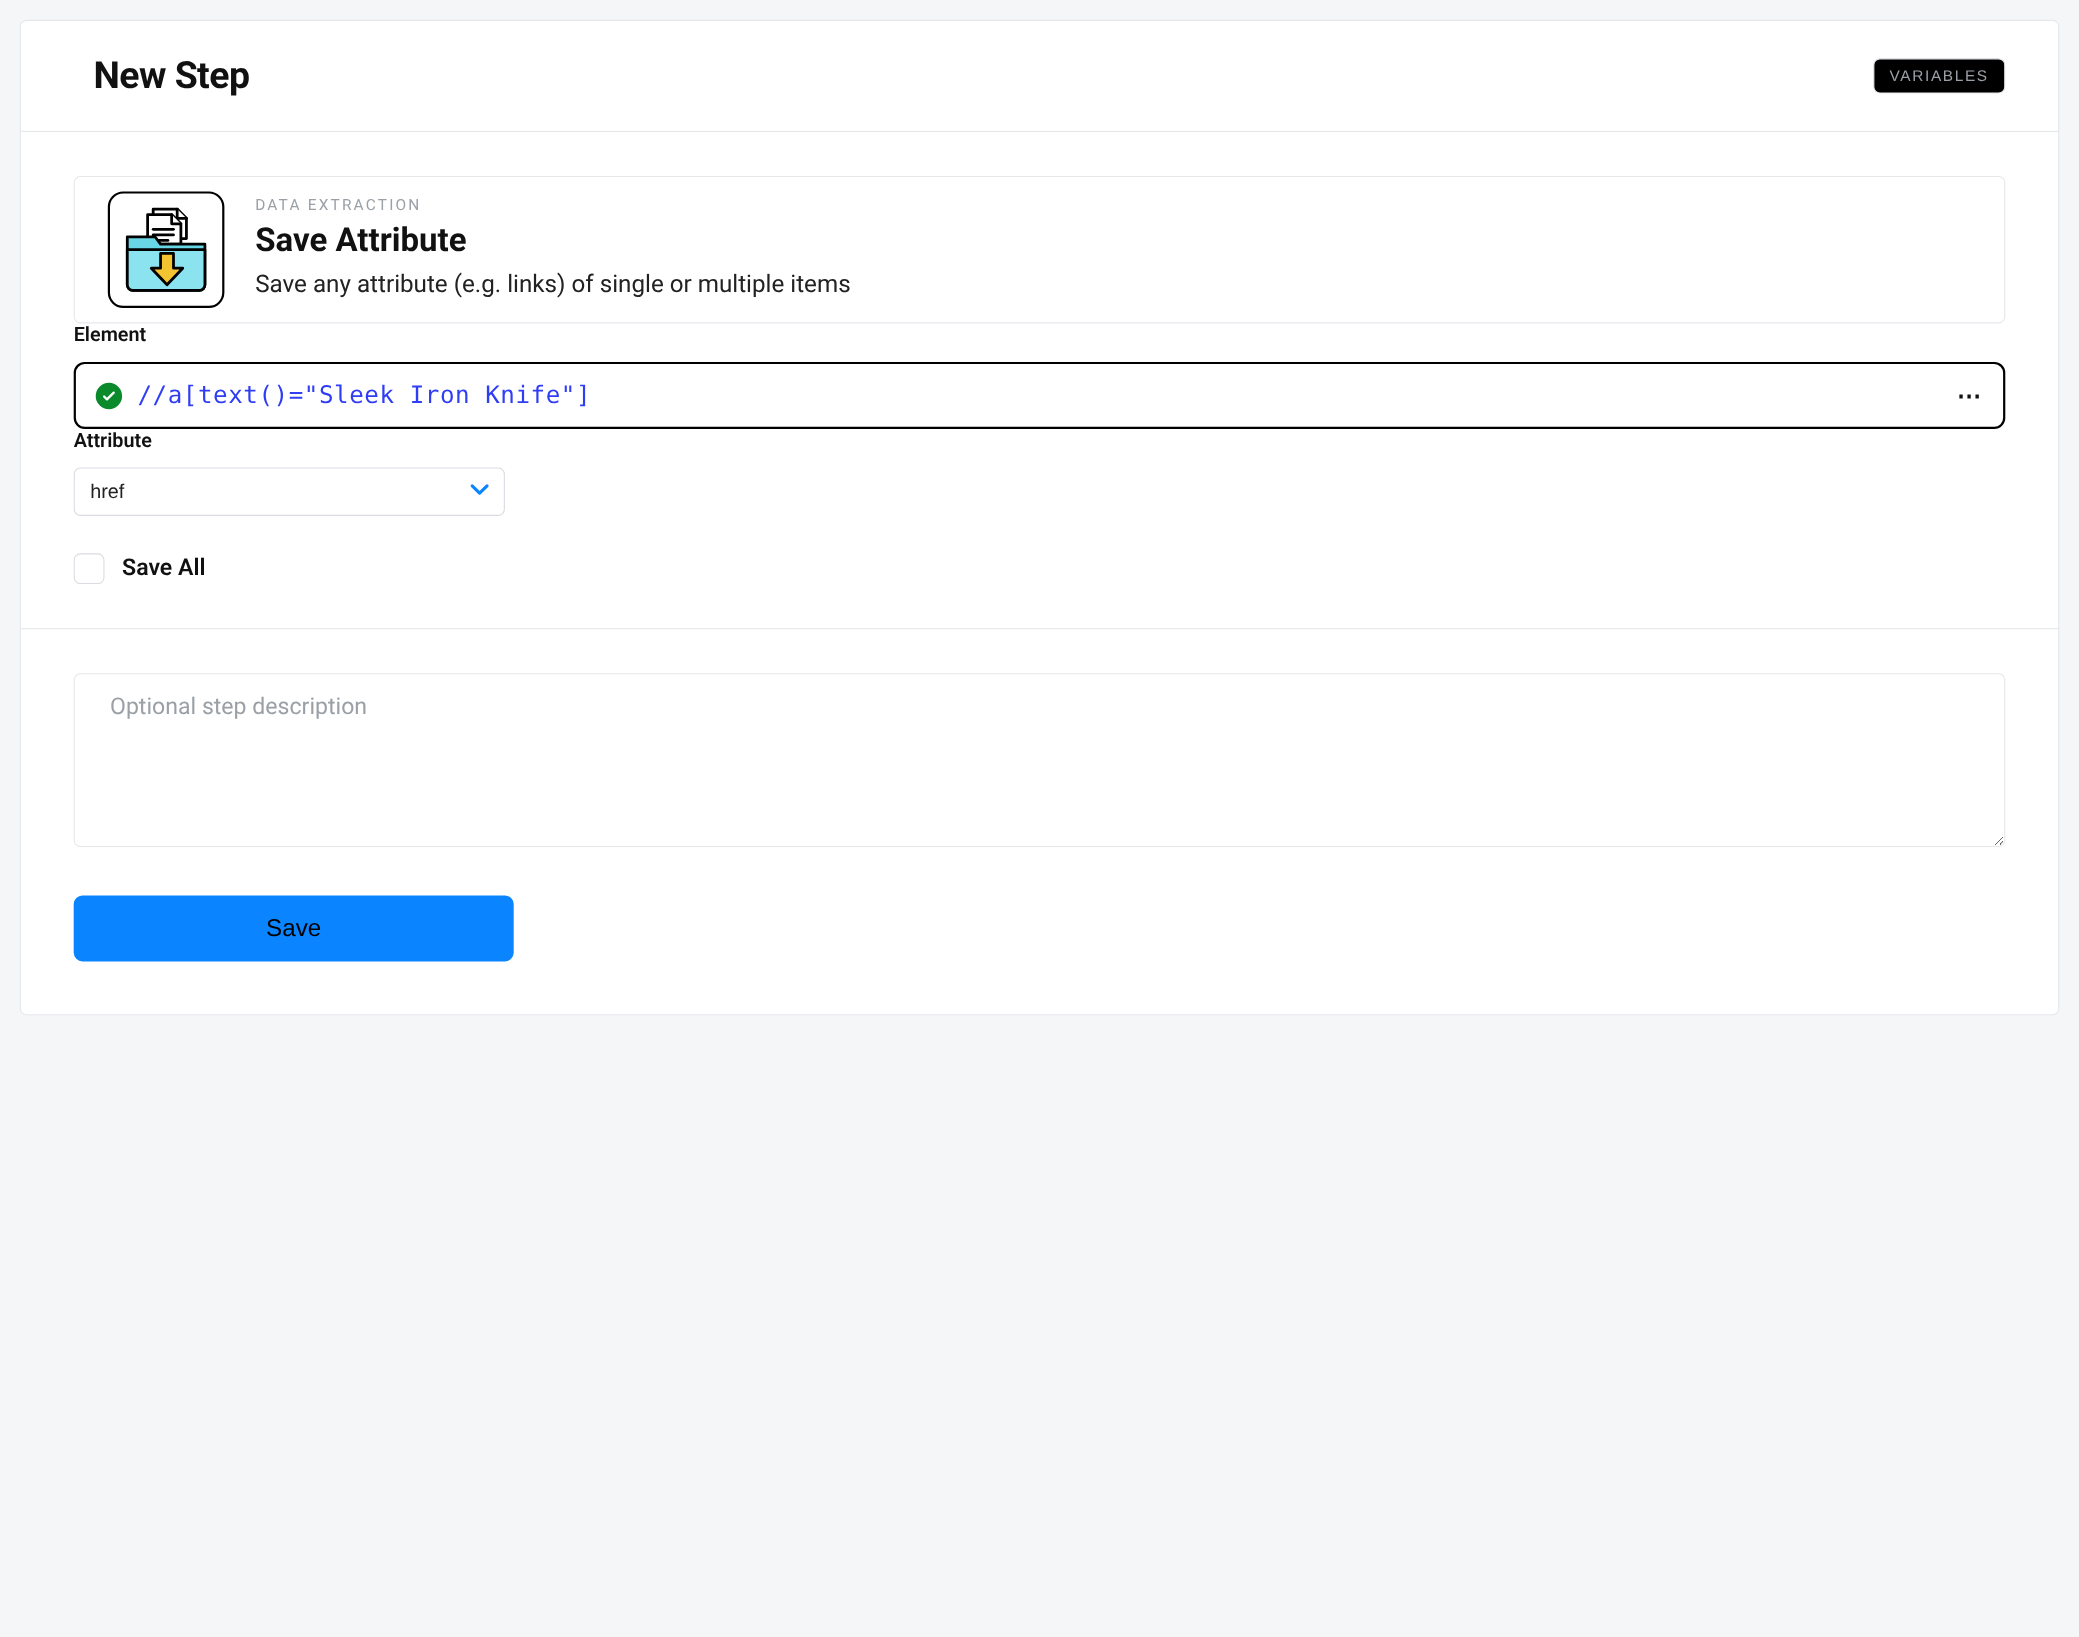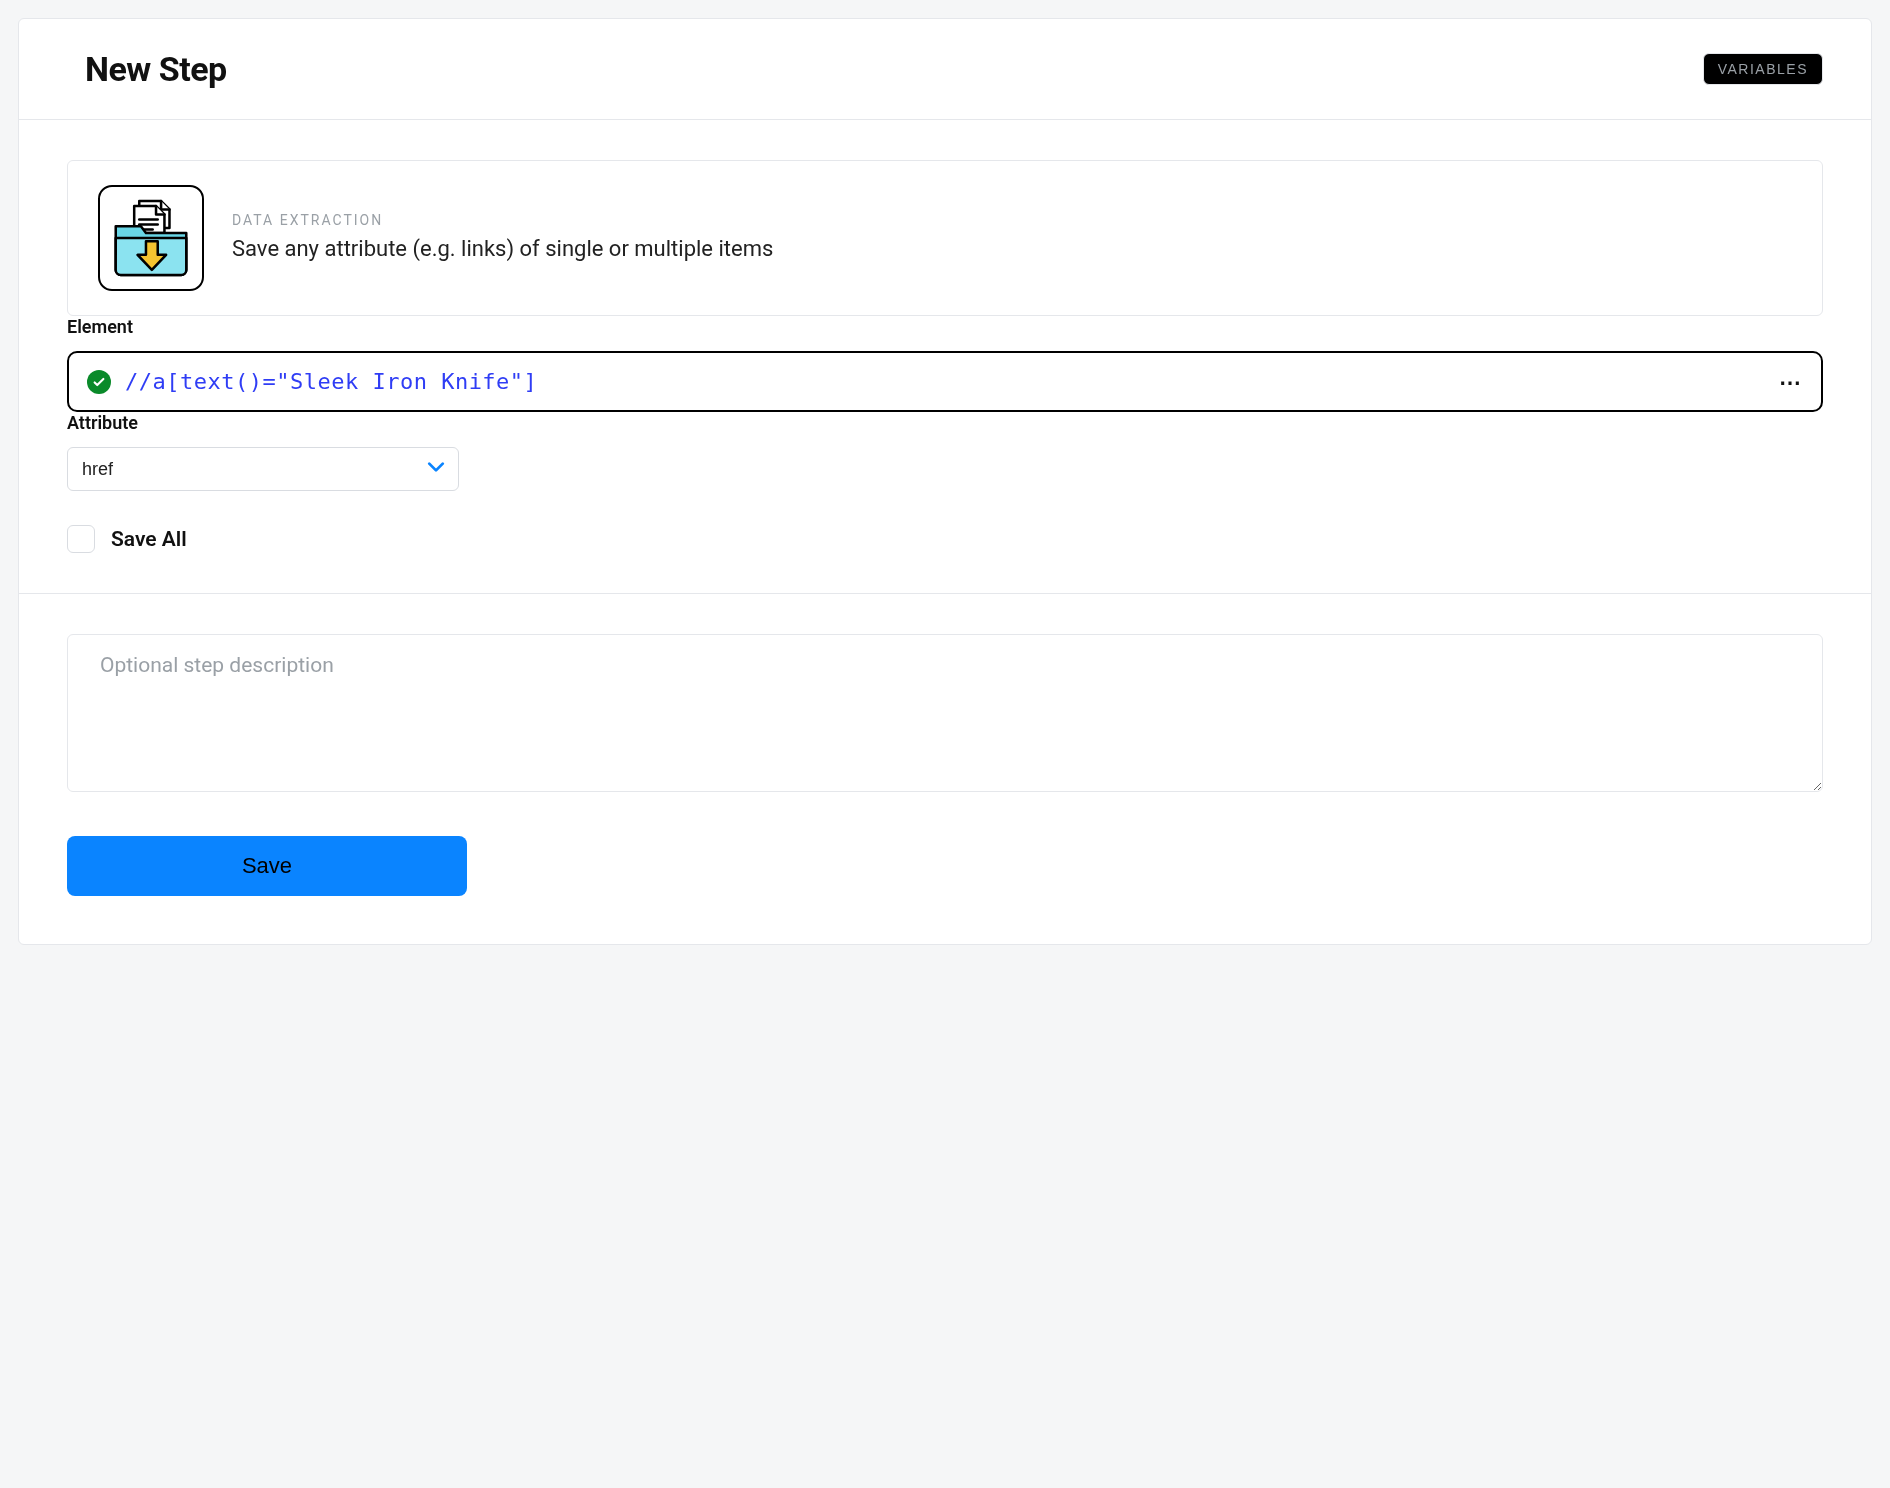--- a/index.html
+++ b/index.html
@@ -46,21 +46,21 @@
   }
 
   
   .panel-body {
     padding: 40px 48px 0 48px;
   }
 
   .step-card {
     border: 1px solid #e5e7eb;
     border-radius: 6px;
-    padding: 24px 30px;
+    padding: 13px 30px;
     display: flex;
     align-items: center;
     gap: 28px;
   }
   .step-icon {
     width: 106px;
     height: 106px;
     border: 2.5px solid #000;
     border-radius: 14px;
     display: flex;
@@ -244,20 +244,21 @@
 
             <path d="M8 50 h84 v38 a6 6 0 0 1 -6 6 h-72 a6 6 0 0 1 -6 -6 z" fill="#8be3f0" stroke="#000" stroke-width="3" stroke-linejoin="round"></path>
 
             <g stroke="#000" stroke-width="3" fill="#f4c430" stroke-linejoin="round" stroke-linecap="round">
               <path d="M44 54 h14 v16 h10 l-17 18 -17 -18 h10 z"></path>
             </g>
           </svg>
         </div>
         <div class="step-text">
           <div class="eyebrow">DATA EXTRACTION</div>
+          <div class="step-title">Save Attribute</div>
           <div class="step-desc">Save any attribute (e.g. links) of single or multiple items</div>
         </div>
       </div>
 
       <div class="field-label">Element</div>
       <div class="element-input">
         <span class="check-icon">
           <svg viewBox="0 0 16 16">
               <path d="M3 8.5 l3 3 l7 -7" stroke="#fff" stroke-width="2.4" fill="none" stroke-linecap="round" stroke-linejoin="round"></path>
             </svg>

